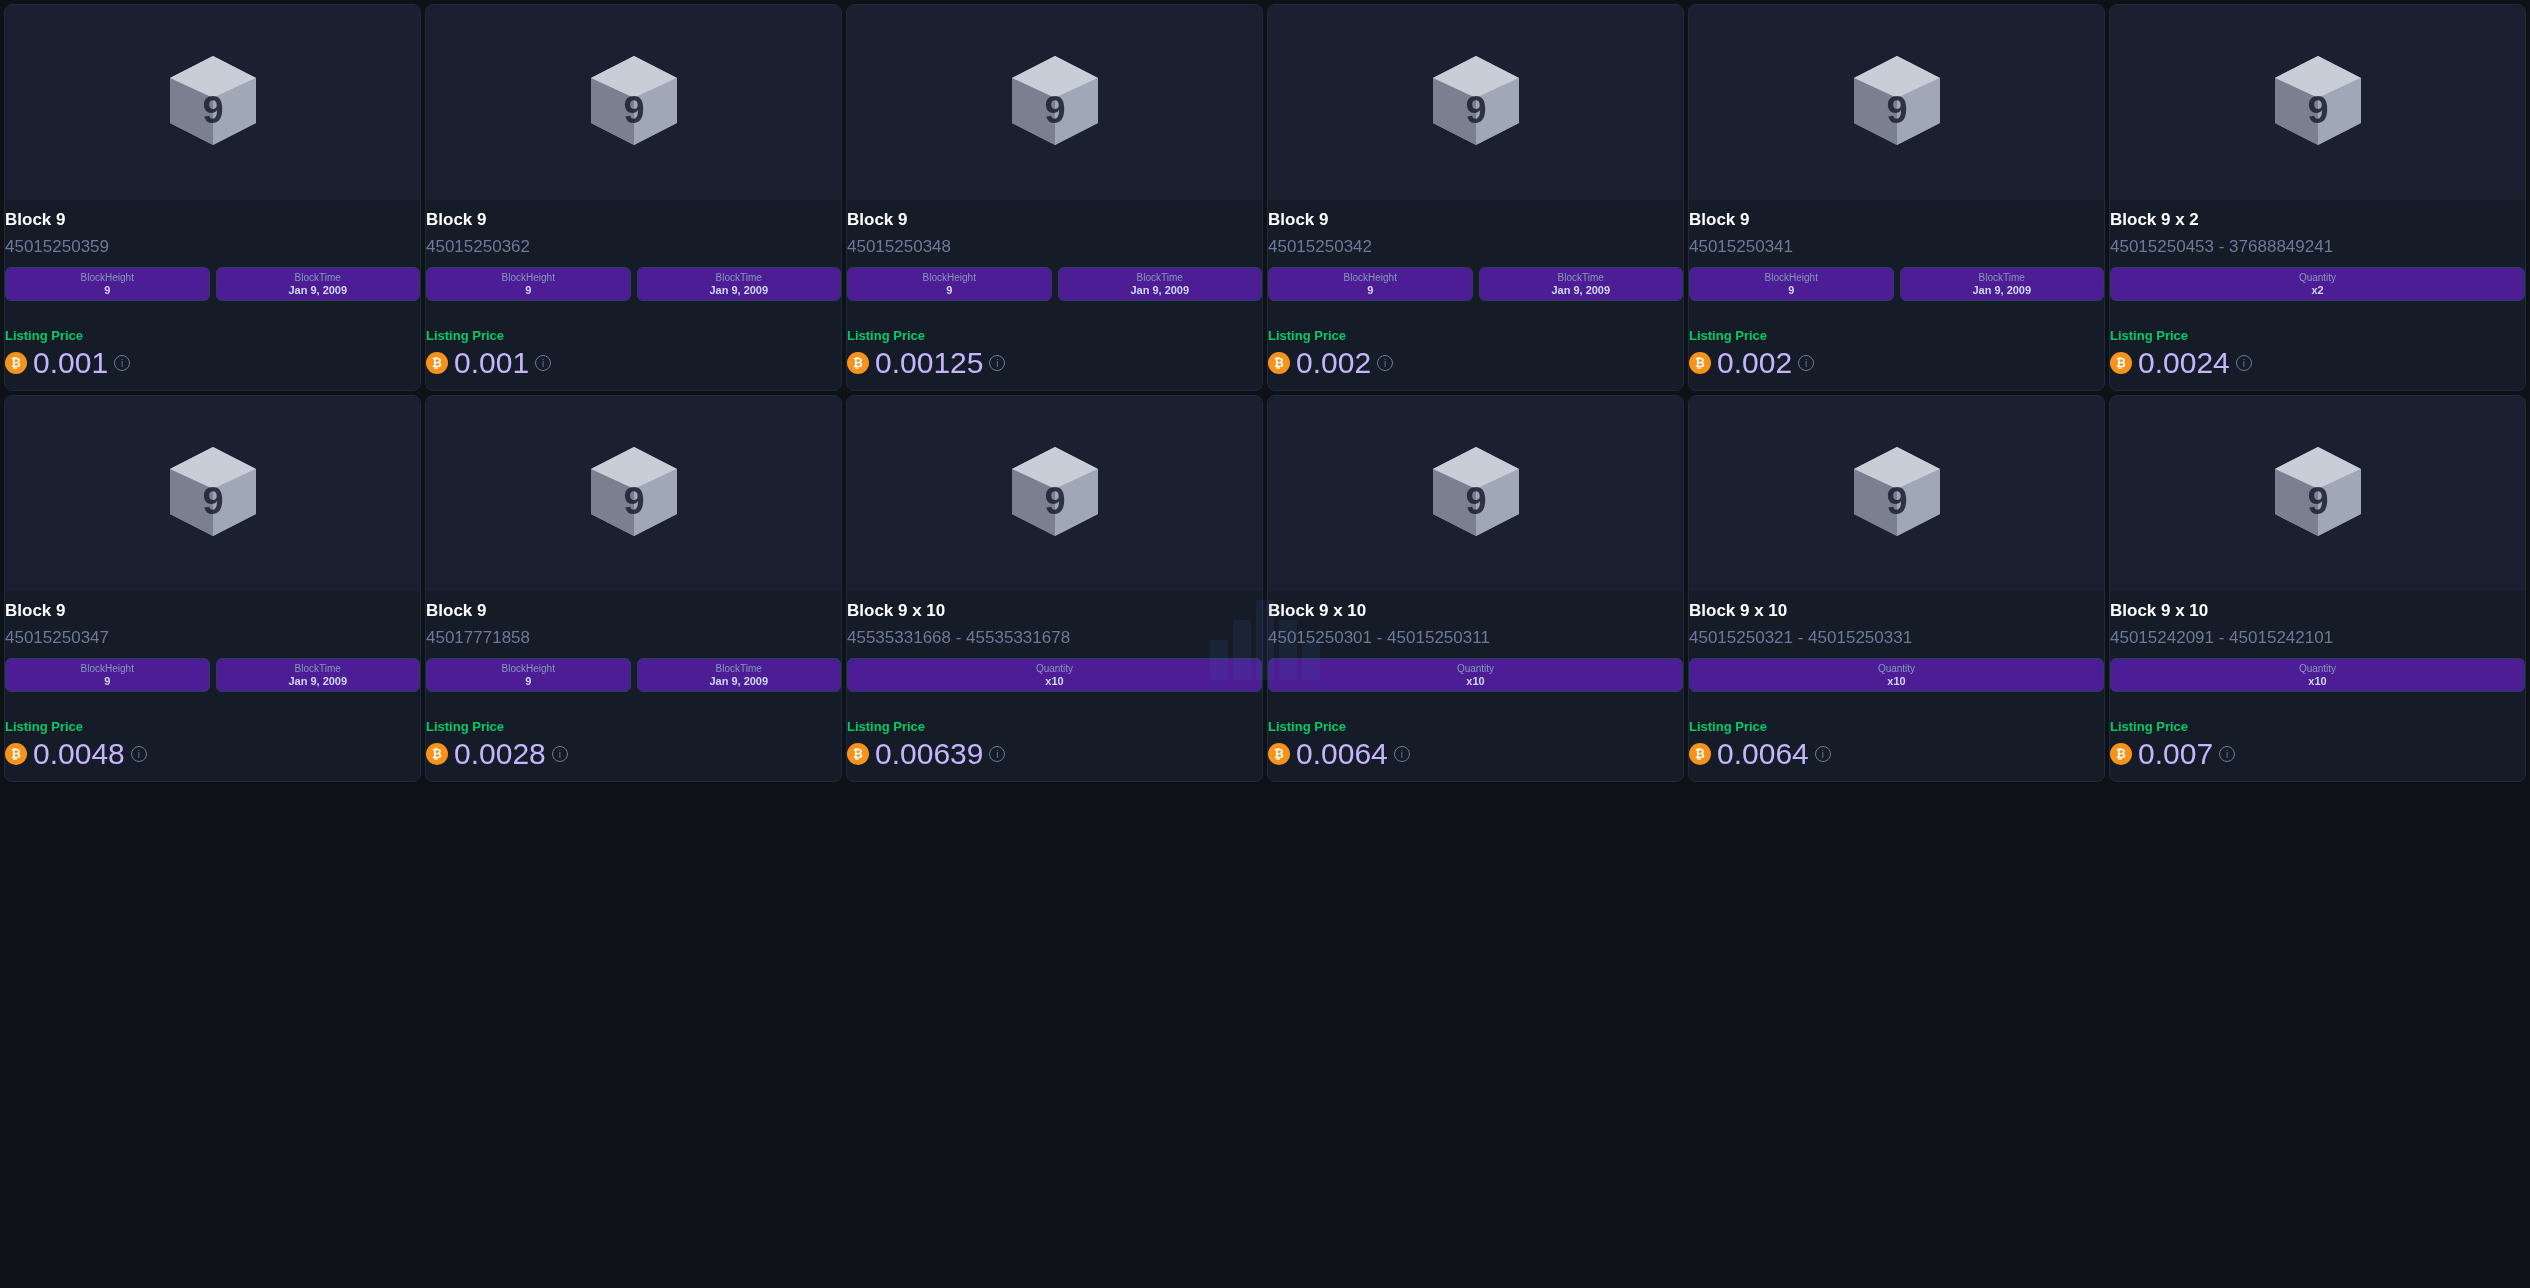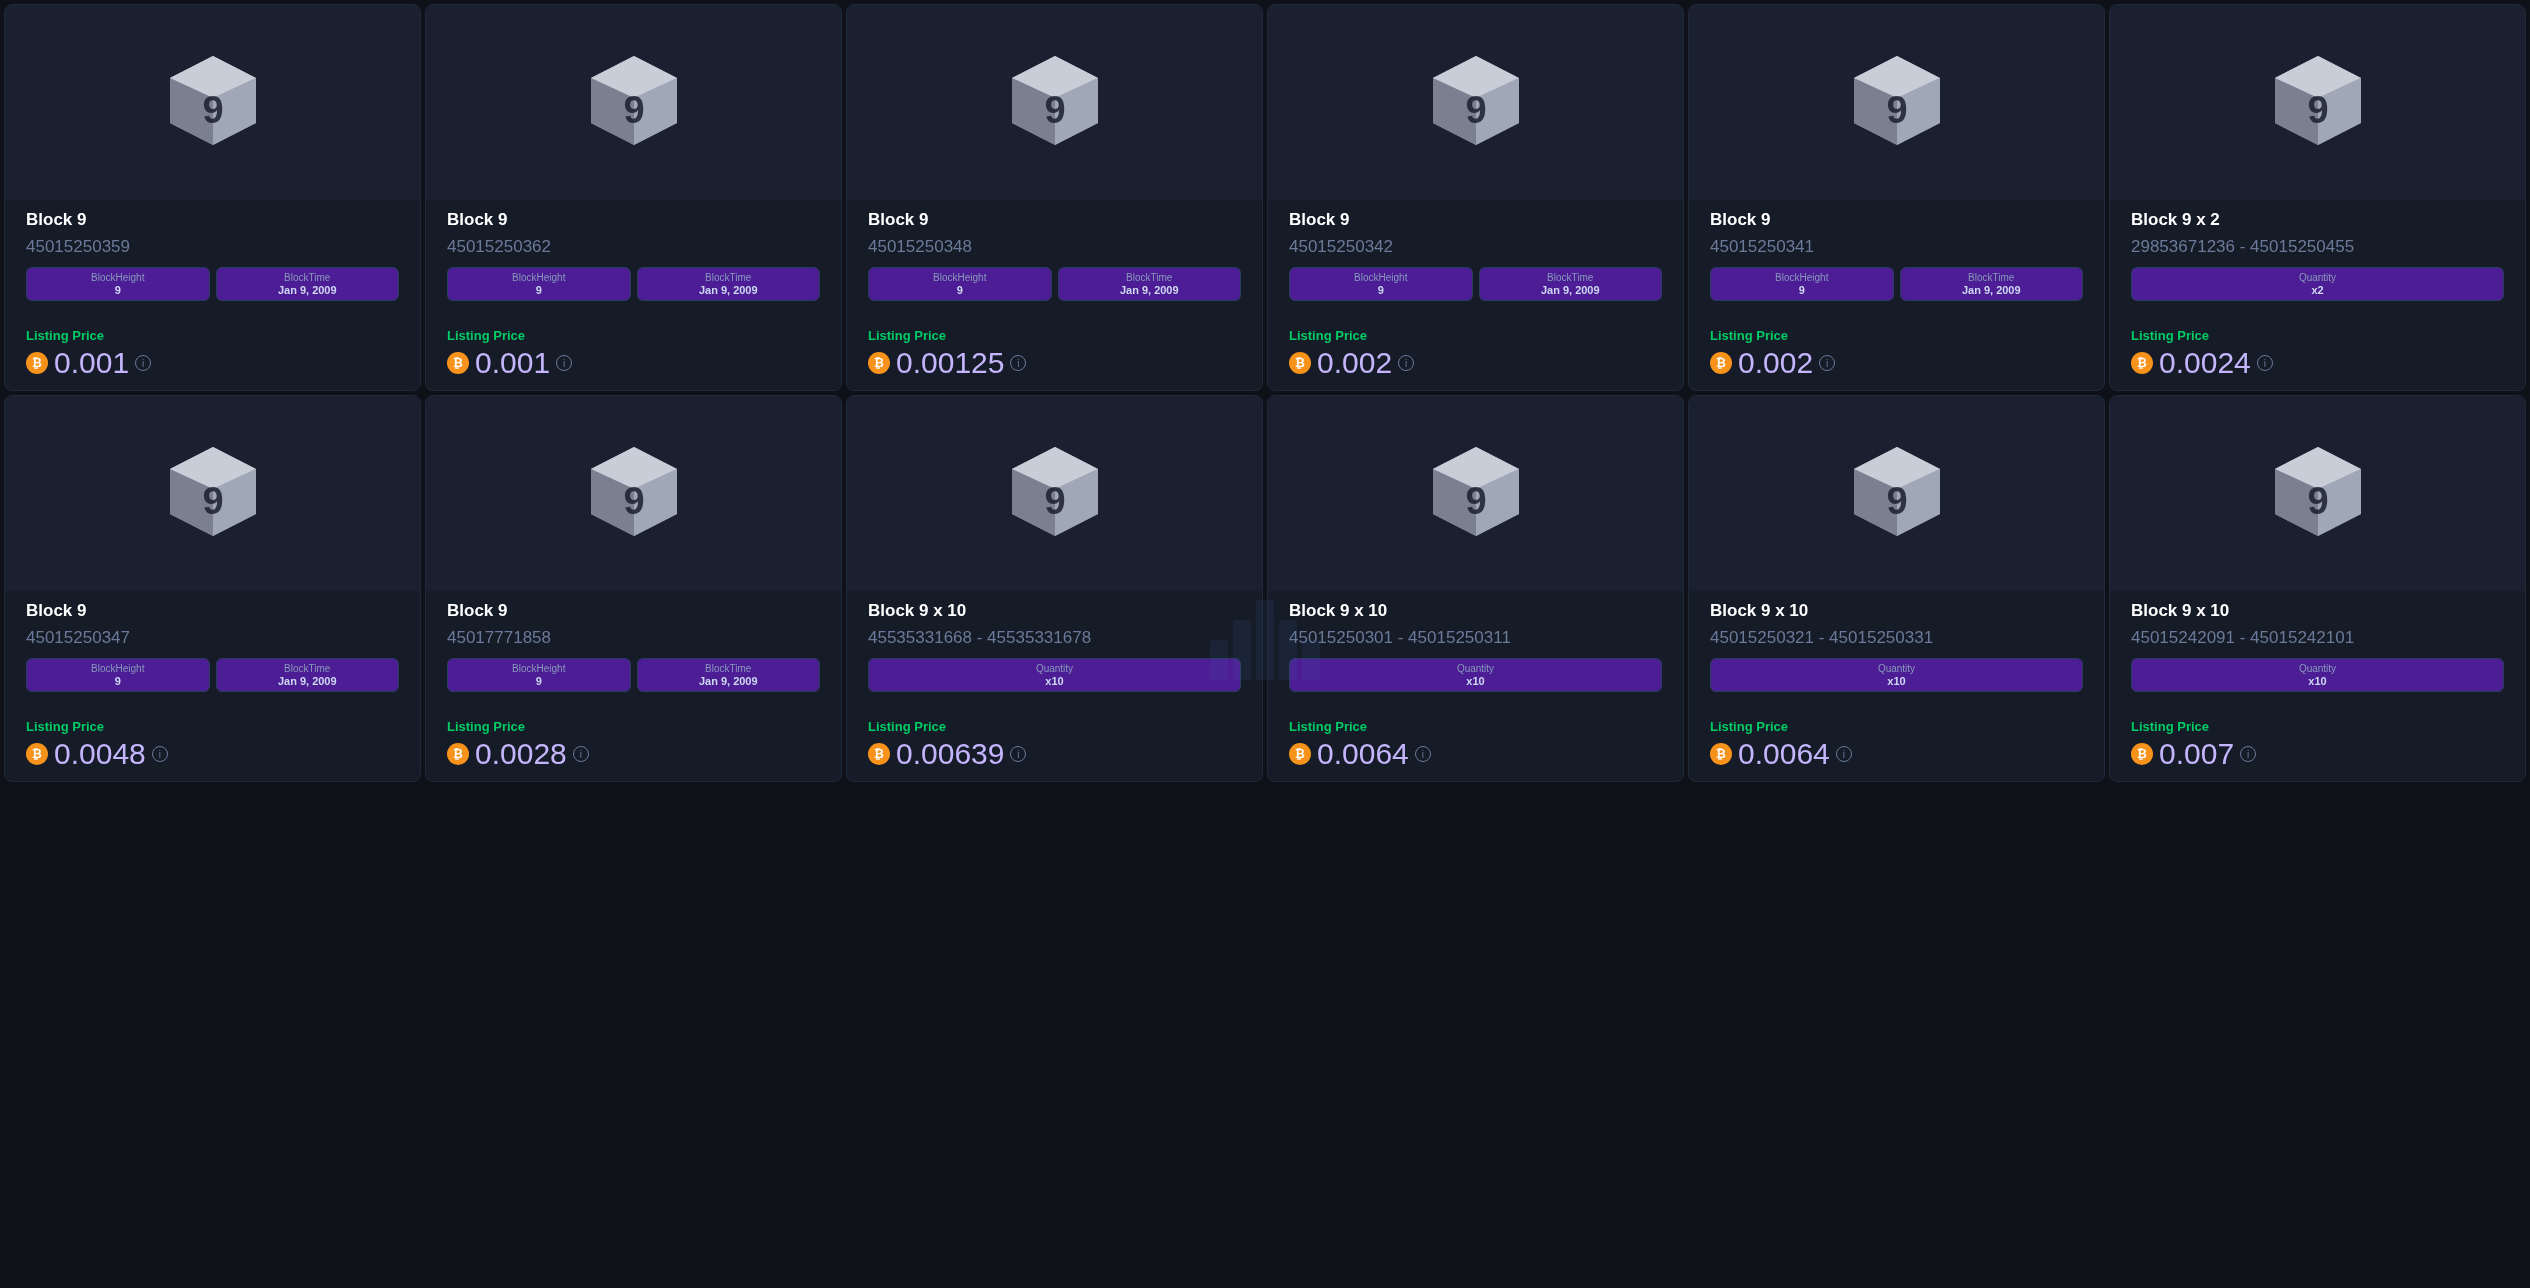--- a/index.html
+++ b/index.html
@@ -26,21 +26,21 @@
     .card-image {
       background: #1a2030;
       display: flex;
       align-items: center;
       justify-content: center;
       padding: 20px;
       height: 195px;
       position: relative;
     }
     .card-body {
-      padding: 10px 21px;
+      padding: 10px 0;
       flex: 1;
       display: flex;
       flex-direction: column;
       gap: 6px;
     }
     .card-title {
       font-size: 17px;
       font-weight: 700;
       color: #ffffff;
     }
@@ -432,21 +432,21 @@
 
     <polygon points="12,30 55,50 55,97 12,75" fill="#7a8090"></polygon>
 
     <polygon points="98,30 55,50 55,97 98,75" fill="#a0a8b8"></polygon>
 
     <text x="55" y="75" text-anchor="middle" font-family="Arial,sans-serif" font-size="38" font-weight="900" fill="#1a1f2e" opacity="0.85">9</text>
   </svg>
       </div>
       <div class="card-body">
         <div class="card-title">Block 9 x 2</div>
-        <div class="card-id">29853671236 - 45015250455</div>
+        <div class="card-id">45015250453 - 37688849241</div>
         <div class="tags">
           <div class="tag">
             <span class="tag-label">Quantity</span>
             <span class="tag-value">x2</span>
           </div>
         </div>
         <div class="listing-section">
           <div class="listing-label">Listing Price</div>
           <div class="listing-price-row">
             <div class="btc-icon">₿</div>

